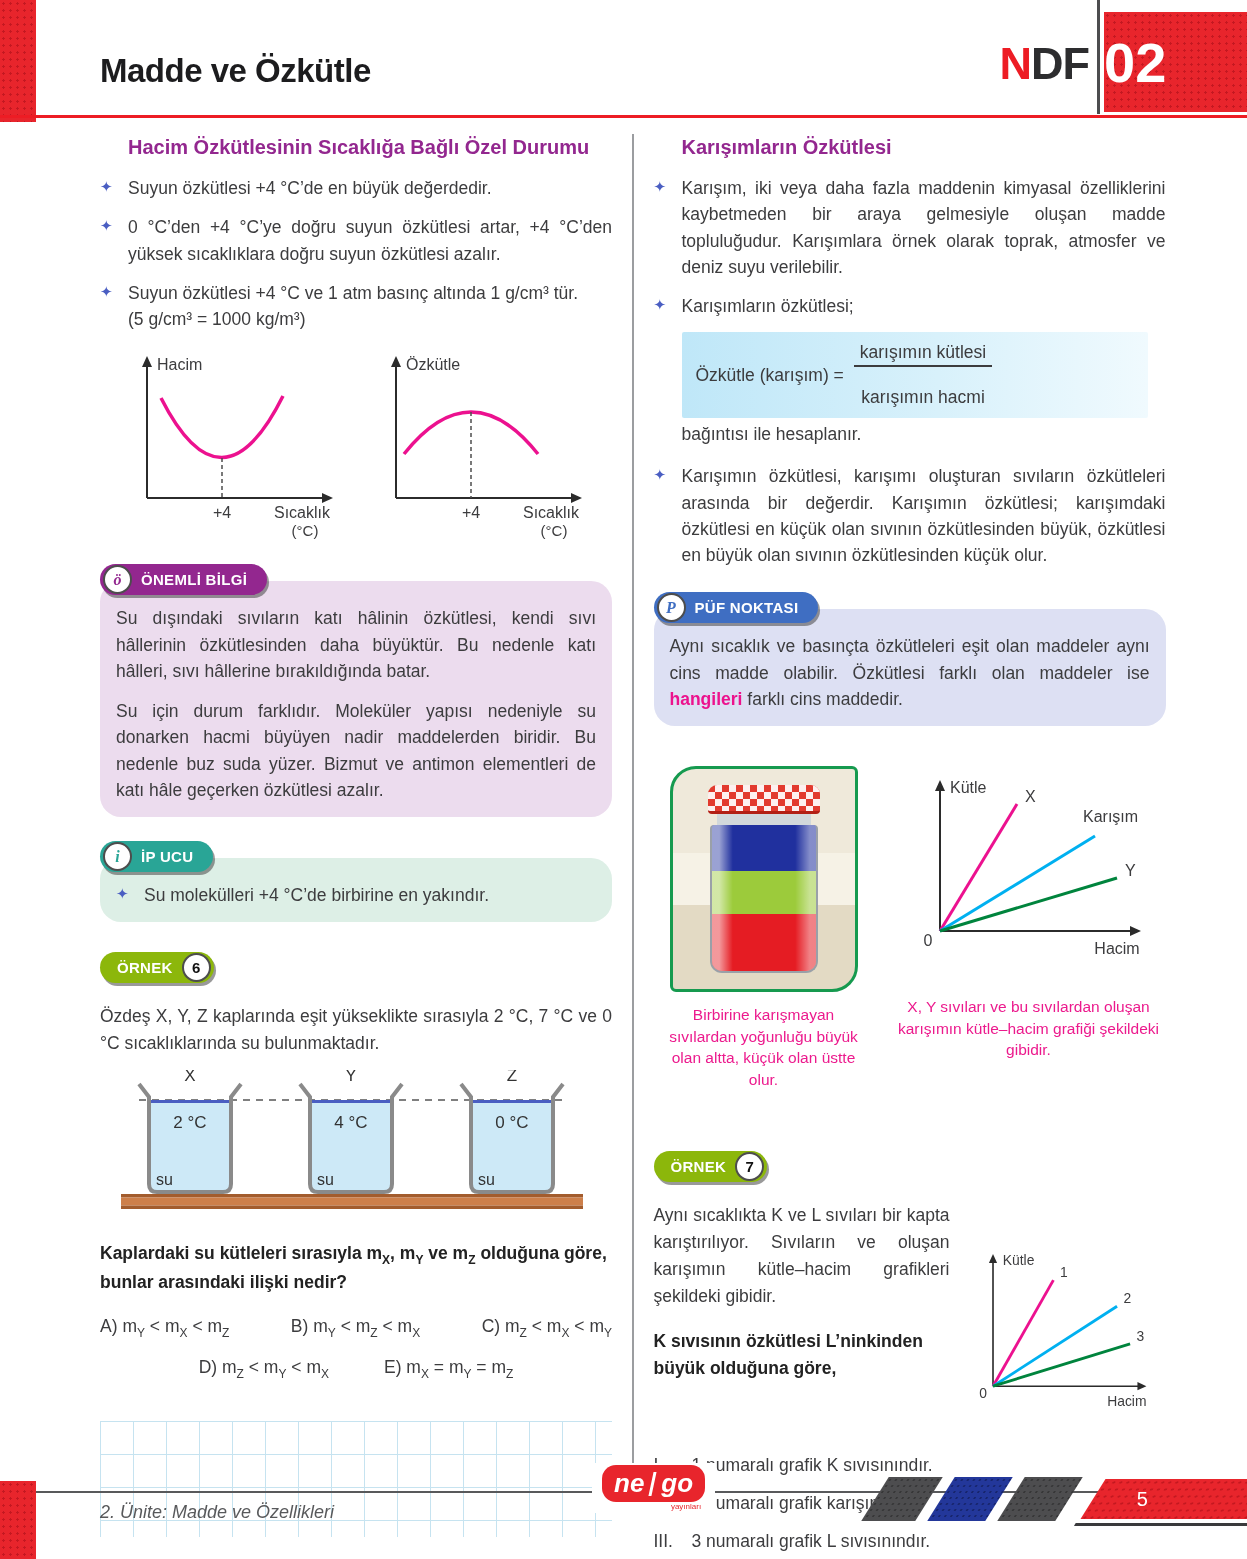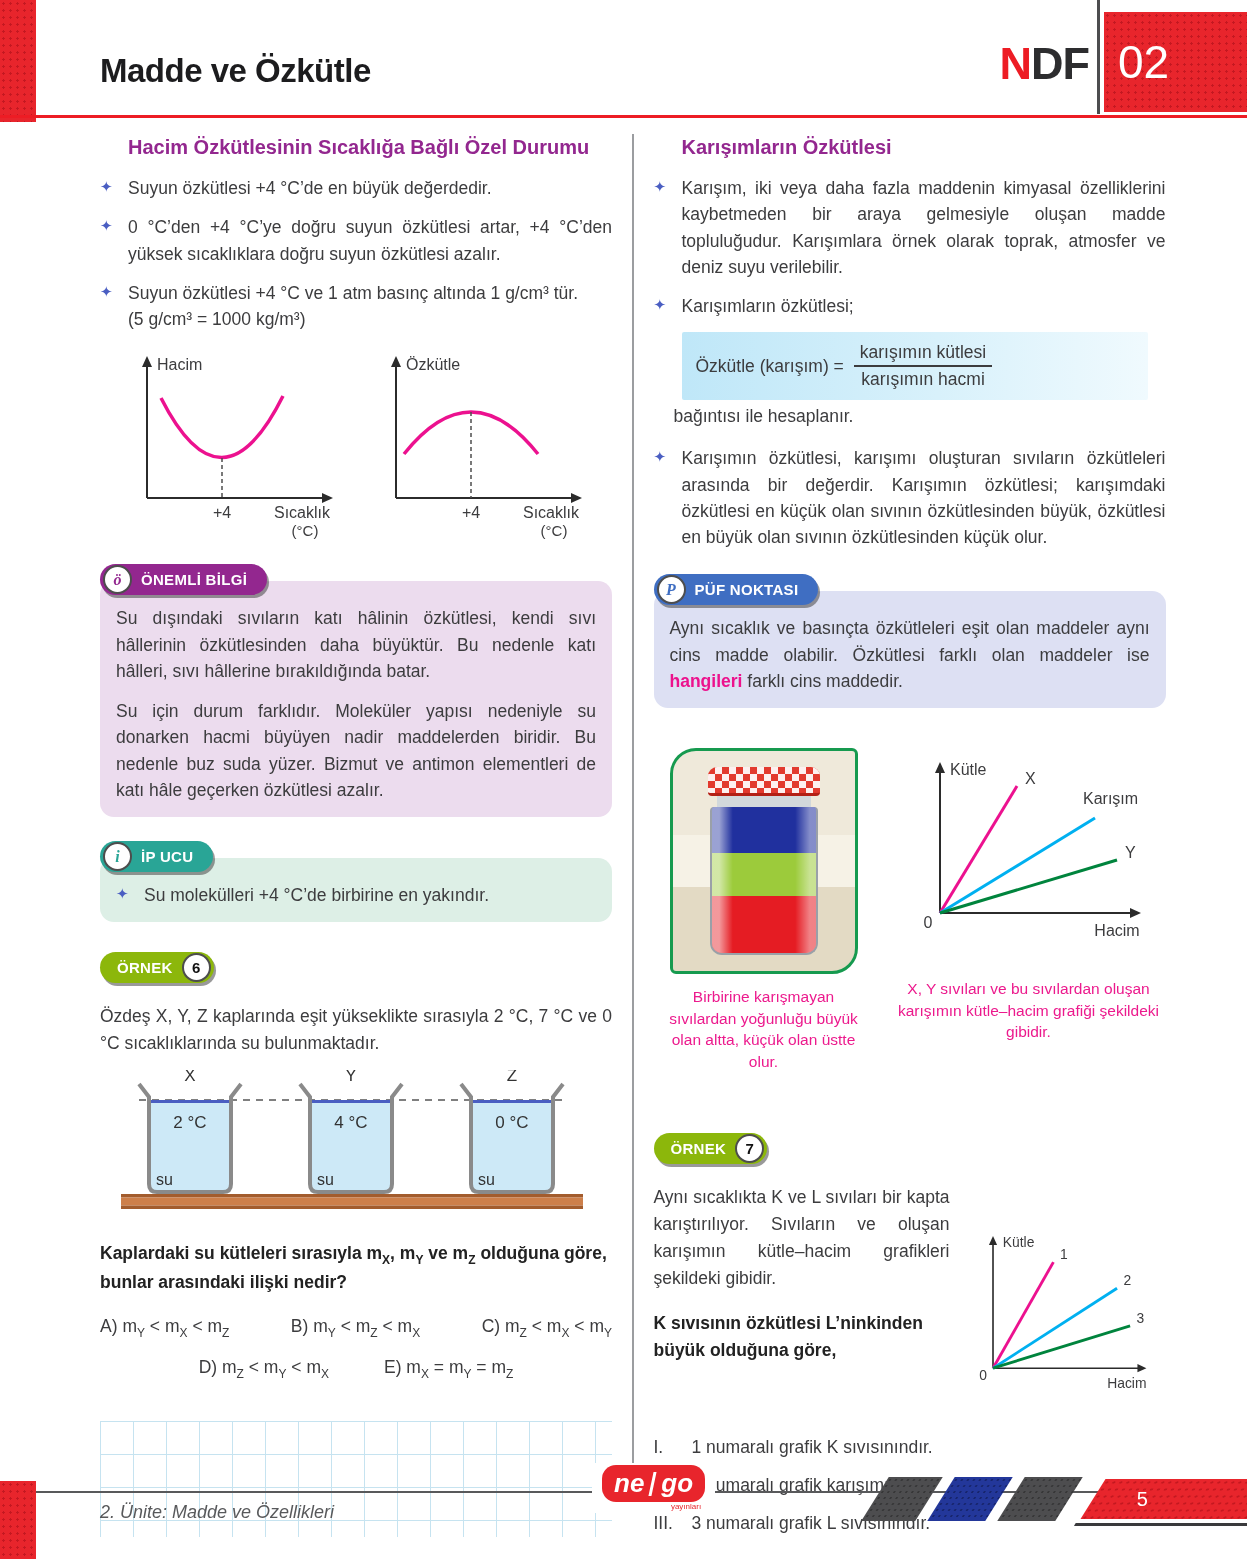--- a/index.html
+++ b/index.html
@@ -6,21 +6,21 @@
   .page{position:relative;width:1247px;height:1559px;background:#fff;overflow:hidden;
         font-family:"Liberation Sans",sans-serif;color:#3c3c3e;}
   
   .red-dots{background-color:#e8252c;background-image:radial-gradient(rgba(130,0,10,.35) 1.2px,transparent 1.3px);background-size:7px 7px;}
   .corner-top{position:absolute;top:0;left:0;width:36px;height:122px;}
   .corner-bottom{position:absolute;bottom:0;left:0;width:36px;height:78px;}
   .page-title{position:absolute;top:52px;left:100px;font-size:33px;font-weight:bold;color:#1c1c1e;letter-spacing:-.5px;}
   .brand{position:absolute;top:38px;right:158px;font-size:45px;font-weight:bold;color:#2d2d2f;letter-spacing:-1px;}
   .brand .n{color:#ed1c24;}
   .header-vline{position:absolute;top:0;right:147px;width:3px;height:114px;background:#4d4d4f;}
-  .unit-box{position:absolute;top:12px;right:0;width:143px;height:100px;display:flex;align-items:center;padding-left:14px;box-sizing:border-box;color:#fff;font-size:46px;font-weight:normal;}
+  .unit-box{position:absolute;top:12px;right:0;width:143px;height:100px;display:flex;align-items:center;padding-left:0;box-sizing:border-box;color:#fff;font-size:56px;font-weight:bold;}
   .header-rule{position:absolute;top:115px;left:0;width:100%;height:2.5px;background:#ed1c24;}
   
   .columns{position:absolute;top:132px;left:100px;width:1066px;height:1356px;display:flex;}
   .col{width:512px;}
   .col-sep{width:1.5px;background:#9b9da0;margin:2px 20px 0 20px;}
   .col-heading{color:#93278f;font-size:20px;font-weight:bold;margin:4px 0 16px 28px;}
   .bullet{display:flex;margin:13px 0;}
   .bullet .star{color:#4a5ec2;font-size:15px;flex:0 0 28px;line-height:1.55;}
   .bullet .txt{flex:1;font-size:17.5px;line-height:1.5;text-align:justify;}
   sub{font-size:12px;}
@@ -28,40 +28,40 @@
   .graphs-row{display:flex;justify-content:center;gap:24px;margin:16px 0 22px;}
   svg text{font-family:"Liberation Sans",sans-serif;}
   
   .tip-block{margin:24px 0;}
   .info-pill{position:relative;z-index:2;display:inline-flex;align-items:center;height:31px;border-radius:16px;padding:0 20px 0 3px;box-shadow:2px 3px 0 rgba(70,70,70,.55);}
   .info-pill .circ{width:25px;height:25px;background:#fff;border:2px solid #4d4d4d;border-radius:50%;display:flex;align-items:center;justify-content:center;font-weight:bold;font-style:italic;font-size:16px;margin-right:9px;font-family:"Liberation Serif",serif;}
   .info-pill .lbl{color:#fff;font-weight:bold;font-size:15px;letter-spacing:.3px;}
   .pill-purple{background:#93278f;} .pill-purple .circ{color:#93278f;}
   .pill-teal{background:#29a596;} .pill-teal .circ{color:#29a596;}
   .pill-blue{background:#3f6ec2;} .pill-blue .circ{color:#3f6ec2;}
-  .soft-box{position:relative;z-index:1;border-radius:14px;margin-top:-14px;padding:24px 16px 14px;font-size:17.5px;line-height:1.5;text-align:justify;}
+  .soft-box{position:relative;z-index:1;border-radius:21px;margin-top:-14px;padding:24px 16px 14px;font-size:17.5px;line-height:1.5;text-align:justify;}
   .box-purple{background:#ecdcee;} .box-teal{background:#ddefe6;} .box-blue{background:#dde0f3;}
   .soft-box p{margin:0 0 14px;} .soft-box p:last-child{margin-bottom:0;}
   .hl-pink{color:#ec128d;font-weight:bold;}
   .ornek-pill{display:inline-flex;align-items:center;height:31px;background:#8cb70b;border-radius:16px;padding:0 3px 0 17px;box-shadow:2px 3px 0 rgba(70,70,70,.55);margin:6px 0 14px;}
   .ornek-pill .lbl{color:#fff;font-weight:bold;font-size:15px;margin-right:9px;letter-spacing:.3px;}
   .ornek-pill .num{width:25px;height:25px;background:#fff;border:2px solid #4d4d4d;border-radius:50%;color:#111;font-weight:bold;font-size:15px;display:flex;align-items:center;justify-content:center;}
   .para{font-size:17.5px;line-height:1.55;text-align:justify;margin:6px 0;}
   .q-bold{font-size:17.5px;line-height:1.55;font-weight:bold;color:#222;margin:18px 0 10px;}
   .opt-row{display:flex;justify-content:space-between;font-size:17.5px;margin:20px 0 0;}
   .opt-row2{display:flex;justify-content:center;gap:55px;font-size:17.5px;margin:18px 0 0;}
   .opt{white-space:nowrap;}
   
   .worksheet{margin-top:40px;height:116px;background-image:linear-gradient(#c6e3f0 1.2px,transparent 1.2px),linear-gradient(90deg,#c6e3f0 1.2px,transparent 1.2px);background-size:33px 33px;}
   
   .formula-wrap{margin:6px 0 6px 28px;width:438px;border-radius:2px;background:linear-gradient(90deg,#bfe7f8 0%,#d8f1fb 55%,#f0fafe 100%);padding:10px 14px;display:flex;align-items:center;gap:10px;font-size:17.5px;}
   .frac{display:inline-block;text-align:center;}
   .frac .num{display:block;border-bottom:2px solid #3c3c3e;padding:0 6px 2px;}
-  .frac .den{display:block;padding-top:2px;}
-  .formula-note{margin-left:20px;font-size:17.5px;}
+  .frac .den{display:block;padding-top:20px;}
+  .formula-note{margin-left:28px;font-size:17.5px;}
   
   .fig-row{display:flex;gap:26px;margin:40px 0 0 6px;}
   .fig-col{display:flex;flex-direction:column;align-items:center;}
   .jar-photo{width:182px;height:220px;border:3px solid #169a4f;border-radius:26px 6px 26px 6px;background:linear-gradient(#efe9da 0 38%,#f6f2e6 38% 62%,#e3dac4 62% 100%);position:relative;overflow:hidden;}
   .jar{position:absolute;left:50%;top:16px;transform:translateX(-50%);width:112px;}
   .lid{width:112px;height:29px;border-radius:9px 9px 4px 4px;background-color:#e23a2e;
        background-image:linear-gradient(45deg,rgba(255,255,255,.92) 25%,transparent 25%,transparent 75%,rgba(255,255,255,.92) 75%),linear-gradient(45deg,rgba(255,255,255,.92) 25%,transparent 25%,transparent 75%,rgba(255,255,255,.92) 75%);
        background-size:14px 14px;background-position:0 0,7px 7px;border-bottom:3px solid #b32015;box-sizing:border-box;}
   .neck{width:94px;height:11px;margin:0 auto;background:rgba(205,213,218,.85);}
   .jar-body{width:104px;margin:0 auto;border:2px solid #9aa0a8;border-top:none;border-radius:4px 4px 12px 12px;overflow:hidden;position:relative;}

